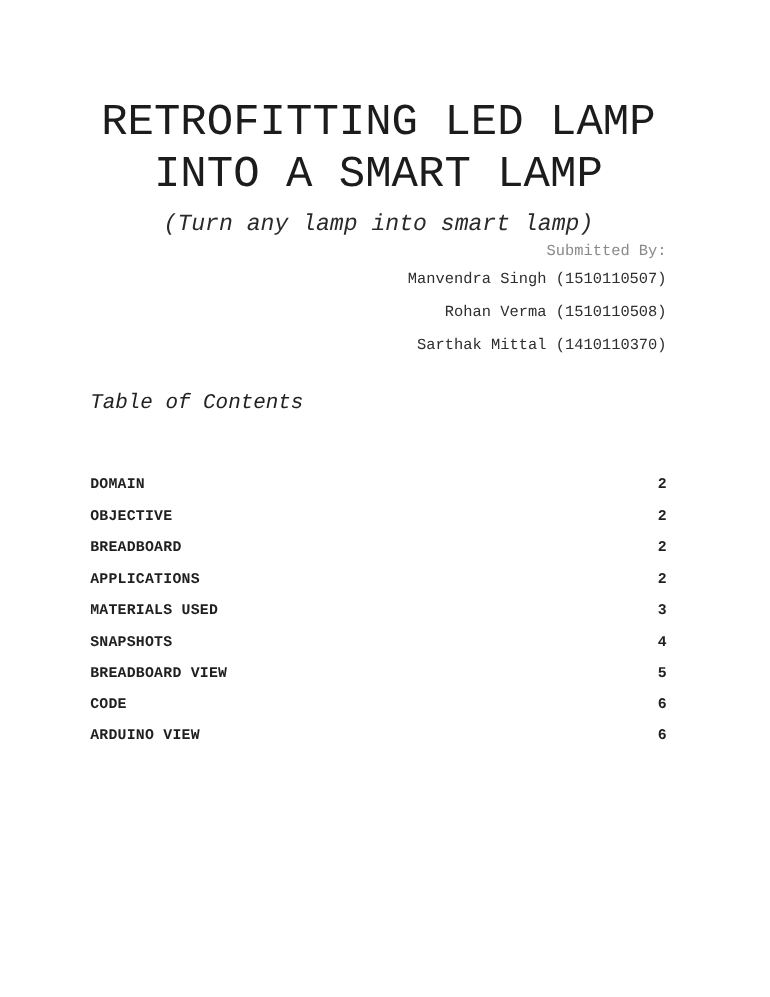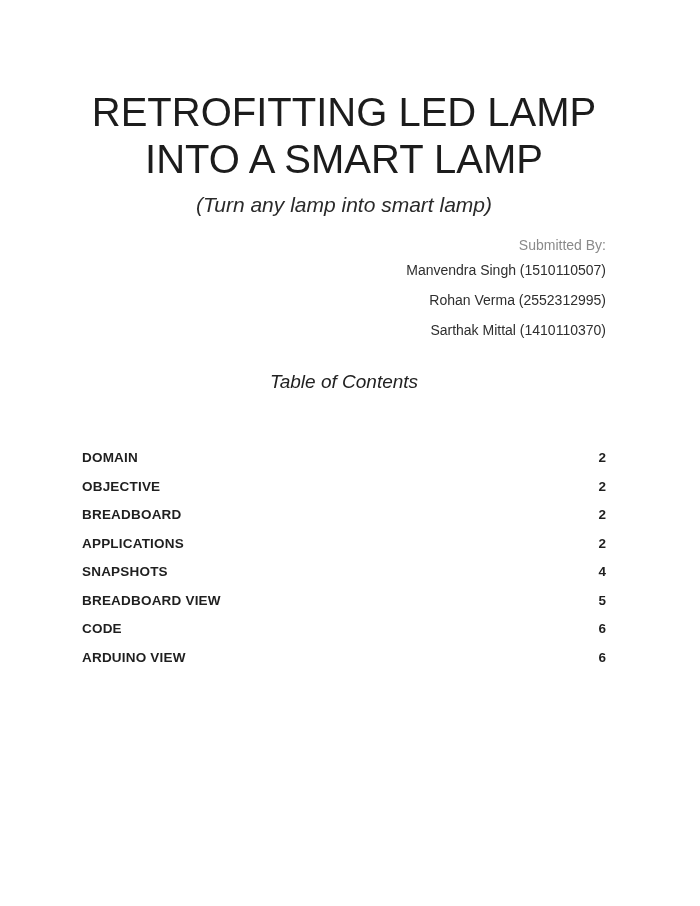--- a/index.html
+++ b/index.html
@@ -5,21 +5,21 @@
   html, body {
     margin: 0;
     padding: 0;
     background: #ffffff;
   }
   .page {
     position: relative;
     width: 688px;
     height: 906px;
     background: #ffffff;
-    font-family: Liberation Sans, sans-serif;
+    font-family: Liberation Mono, monospace;
     color: #1c1c1c;
     box-sizing: border-box;
     overflow: hidden;
   }
   .content {
     padding: 0 82px;
   }
   .doc-title {
     margin: 0;
     padding-top: 89px;
@@ -32,36 +32,36 @@
   }
   .doc-subtitle {
     margin-top: 12px;
     text-align: center;
     font-style: italic;
     font-size: 21px;
     line-height: 20px;
     color: #2a2a2a;
   }
   .submitted-block {
-    margin-top: 20px;
+    margin-top: 4px;
     text-align: right;
   }
   .submitted-label {
     font-size: 14px;
     line-height: 20px;
     color: #8a8a8a;
   }
   .author-line {
     font-size: 14px;
     line-height: 30px;
     color: #2e2e2e;
   }
   .toc-heading {
     margin-top: 24px;
-    text-align: center;
+    text-align: left;
     font-style: italic;
     font-size: 19px;
     line-height: 26px;
     color: #222222;
   }
   .toc-list {
     margin-top: 49px;
   }
   .toc-row {
     display: flex;
@@ -90,21 +90,21 @@
     <h1 class="doc-title">
       <span>RETROFITTING LED LAMP</span><br>
       <span>INTO A SMART LAMP</span>
     </h1>
 
     <div class="doc-subtitle">(Turn any lamp into smart lamp)</div>
 
     <div class="submitted-block">
       <div class="submitted-label">Submitted By:</div>
       <div class="author-line">Manvendra Singh (1510110507)</div>
-      <div class="author-line">Rohan Verma (2552312995)</div>
+      <div class="author-line">Rohan Verma (1510110508)</div>
       <div class="author-line">Sarthak Mittal (1410110370)</div>
     </div>
 
     <div class="toc-heading">Table of Contents</div>
 
     <div class="toc-list">
       <div class="toc-row">
         <span class="toc-label">DOMAIN</span>
         <span class="toc-page">2</span>
       </div>
@@ -114,20 +114,24 @@
       </div>
       <div class="toc-row">
         <span class="toc-label">BREADBOARD</span>
         <span class="toc-page">2</span>
       </div>
       <div class="toc-row">
         <span class="toc-label">APPLICATIONS</span>
         <span class="toc-page">2</span>
       </div>
       <div class="toc-row">
+        <span class="toc-label">MATERIALS USED</span>
+        <span class="toc-page">3</span>
+      </div>
+      <div class="toc-row">
         <span class="toc-label">SNAPSHOTS</span>
         <span class="toc-page">4</span>
       </div>
       <div class="toc-row">
         <span class="toc-label">BREADBOARD VIEW</span>
         <span class="toc-page">5</span>
       </div>
       <div class="toc-row">
         <span class="toc-label">CODE</span>
         <span class="toc-page">6</span>

